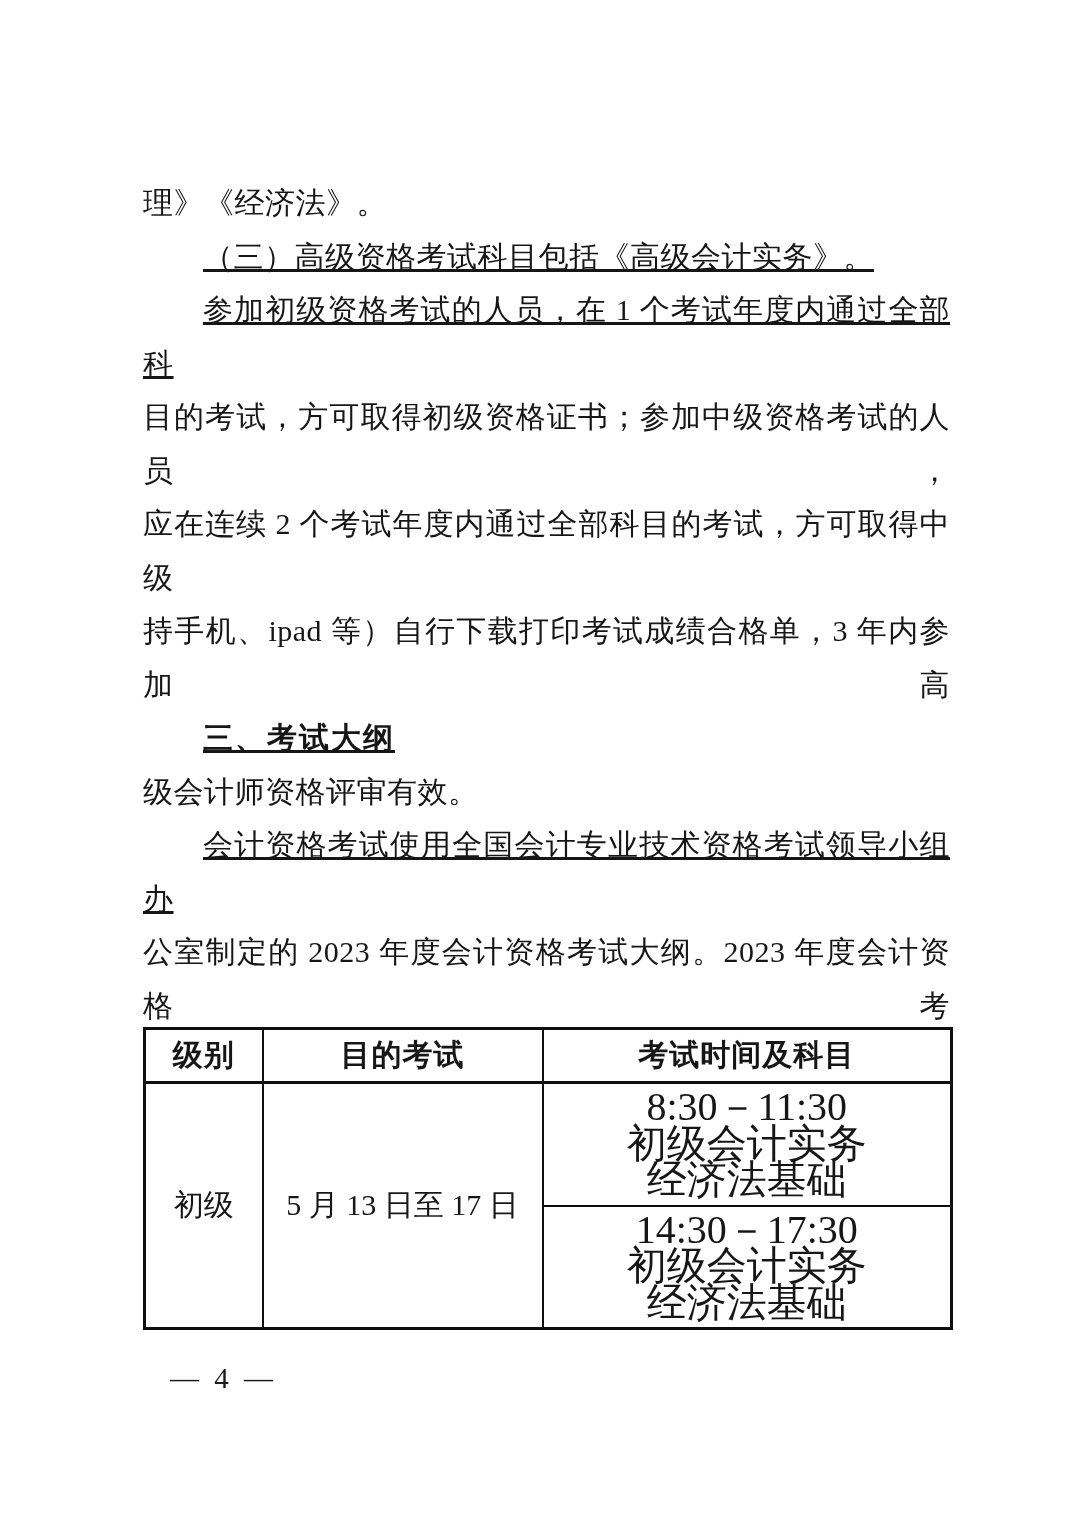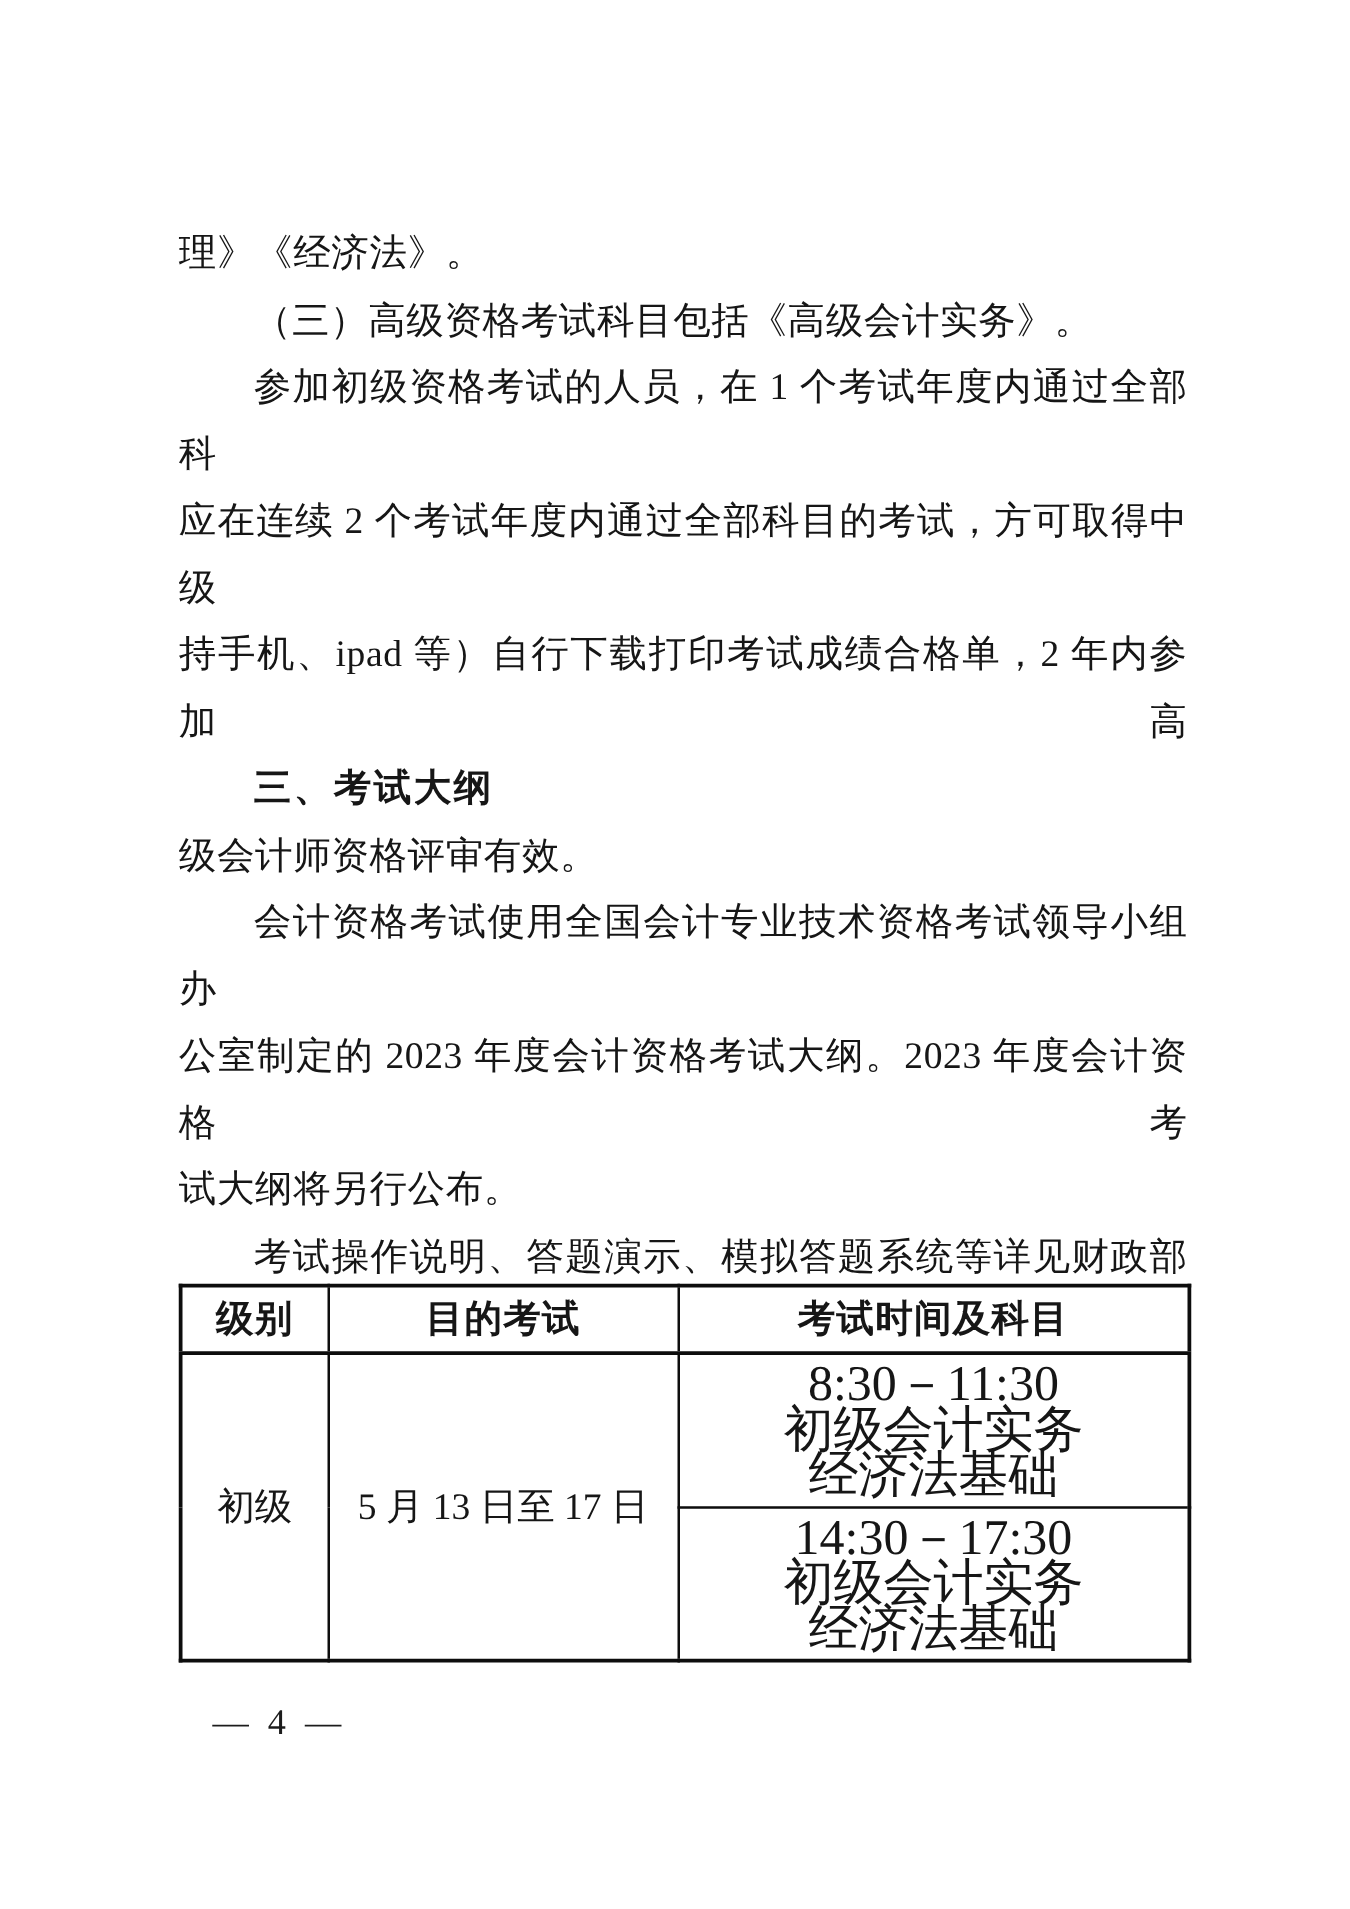--- a/index.html
+++ b/index.html
@@ -30,21 +30,21 @@
     font-size: 30px;
     line-height: 53.5px;
     white-space: nowrap;
     letter-spacing: 0.5px;
   }
   .line.j {
     white-space: normal;
     text-align: justify;
     text-align-last: justify;
   }
-  .line.ind { text-indent: 60px; }
+  .line.ind { text-indent: 60px; text-decoration: underline; }
   .line.h {
     font-family: "Liberation Sans", "DejaVu Sans", sans-serif;
     font-weight: 700;
     letter-spacing: 2px;
   }
   .exam-table {
     position: absolute;
     left: 143px;
     top: 1027px;
     width: 807px;
@@ -93,22 +93,23 @@
 </style>
 </head>
 <body>
 
 <div class="page">
 
   <div class="content">
     <div class="line">理》《经济法》。</div>
     <div class="line ind">（三）高级资格考试科目包括《高级会计实务》。</div>
     <div class="line ind j">参加初级资格考试的人员，在 1 个考试年度内通过全部科</div>
+    <div class="line j">目的考试，方可取得初级资格证书；参加中级资格考试的人员，</div>
     <div class="line j">应在连续 2 个考试年度内通过全部科目的考试，方可取得中级</div>
-    <div class="line j">持手机、ipad 等）自行下载打印考试成绩合格单，2 年内参加高</div>
+    <div class="line j">持手机、ipad 等）自行下载打印考试成绩合格单，3 年内参加高</div>
     <div class="line h ind">三、考试大纲</div>
     <div class="line">级会计师资格评审有效。</div>
     <div class="line ind j">会计资格考试使用全国会计专业技术资格考试领导小组办</div>
     <div class="line j">公室制定的 2023 年度会计资格考试大纲。2023 年度会计资格考</div>
     <div class="line">试大纲将另行公布。</div>
     <div class="line ind j">考试操作说明、答题演示、模拟答题系统等详见财政部会</div>
     <div class="line">计财务评价中心官网。</div>
   </div>
 
   <table class="exam-table">

